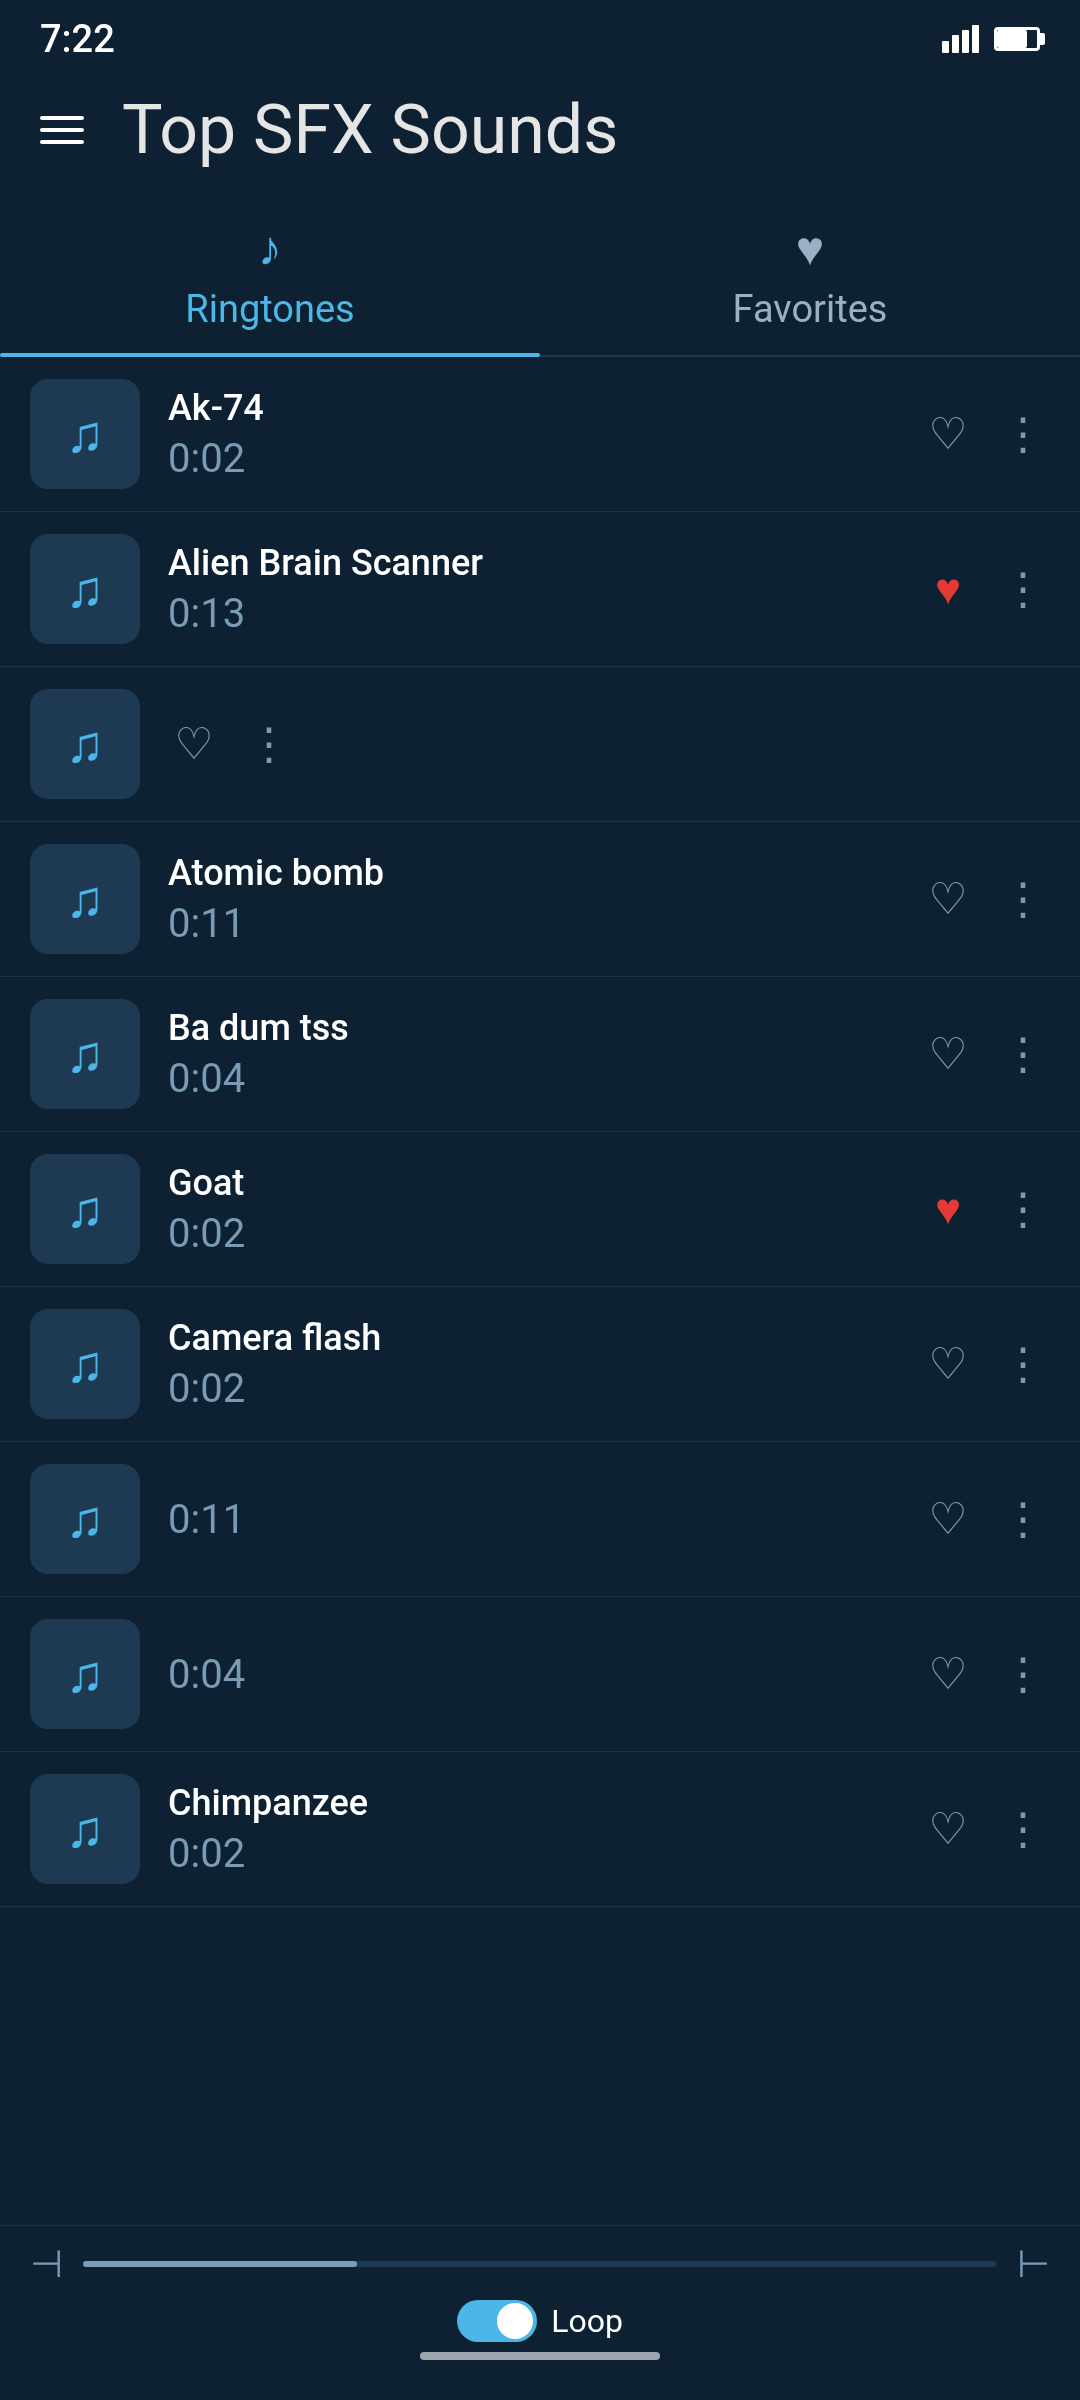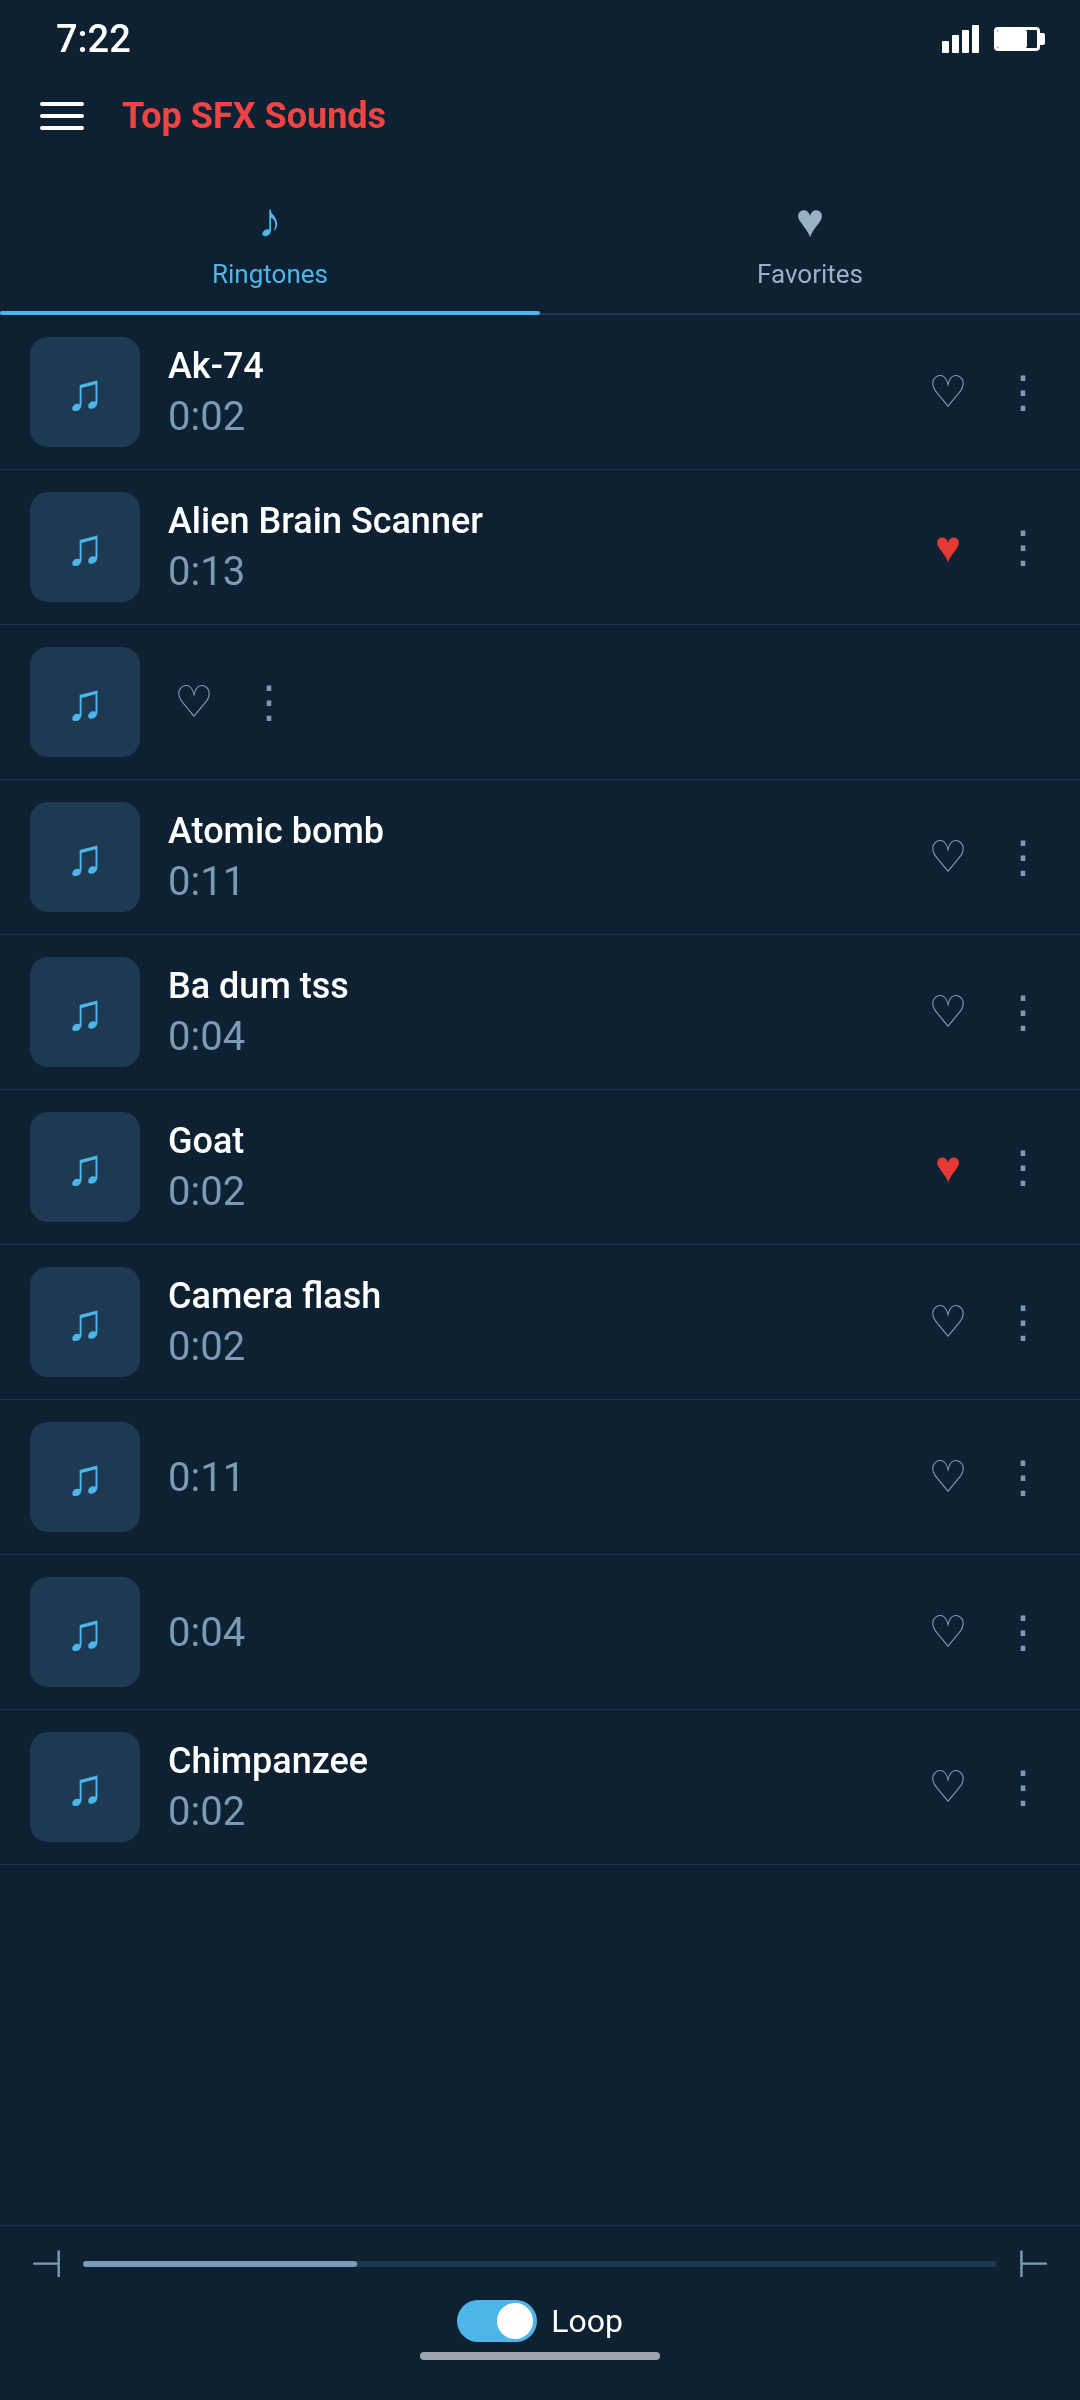--- a/index.html
+++ b/index.html
@@ -13,21 +13,21 @@
       min-height: 2400px;
       position: relative;
       overflow-x: hidden;
     }
 
     
     .status-bar {
       display: flex;
       justify-content: space-between;
       align-items: center;
-      padding: 18px 40px 10px 56px;
+      padding: 18px 40px 10px 40px;
       height: 70px;
     }
     .status-time {
       font-size: 38px;
       font-weight: 500;
       color: #ffffff;
     }
     .status-icons {
       display: flex;
       align-items: center;
@@ -74,23 +74,23 @@
       gap: 8px;
       cursor: pointer;
     }
     .menu-line {
       width: 44px;
       height: 4px;
       background: #ffffff;
       border-radius: 2px;
     }
     .header-title {
-      font-size: 36px;
-      font-weight: 700;
-      color: #ef4444;
+      font-size: 68px;
+      font-weight: 400;
+      color: #e5e5e5;
     }
 
     
     .tabs {
       display: flex;
       border-bottom: 2px solid #1e3a52;
     }
     .tab {
       flex: 1;
       display: flex;
@@ -98,21 +98,21 @@
       align-items: center;
       padding: 20px 0 24px 0;
       cursor: pointer;
       position: relative;
     }
     .tab-icon {
       font-size: 48px;
       margin-bottom: 10px;
     }
     .tab-label {
-      font-size: 26px;
+      font-size: 38px;
       font-weight: 400;
     }
     .tab.active .tab-label {
       color: #4db6e8;
     }
     .tab.active .tab-icon {
       color: #4db6e8;
     }
     .tab.inactive .tab-label {
       color: #9ab0c4;

